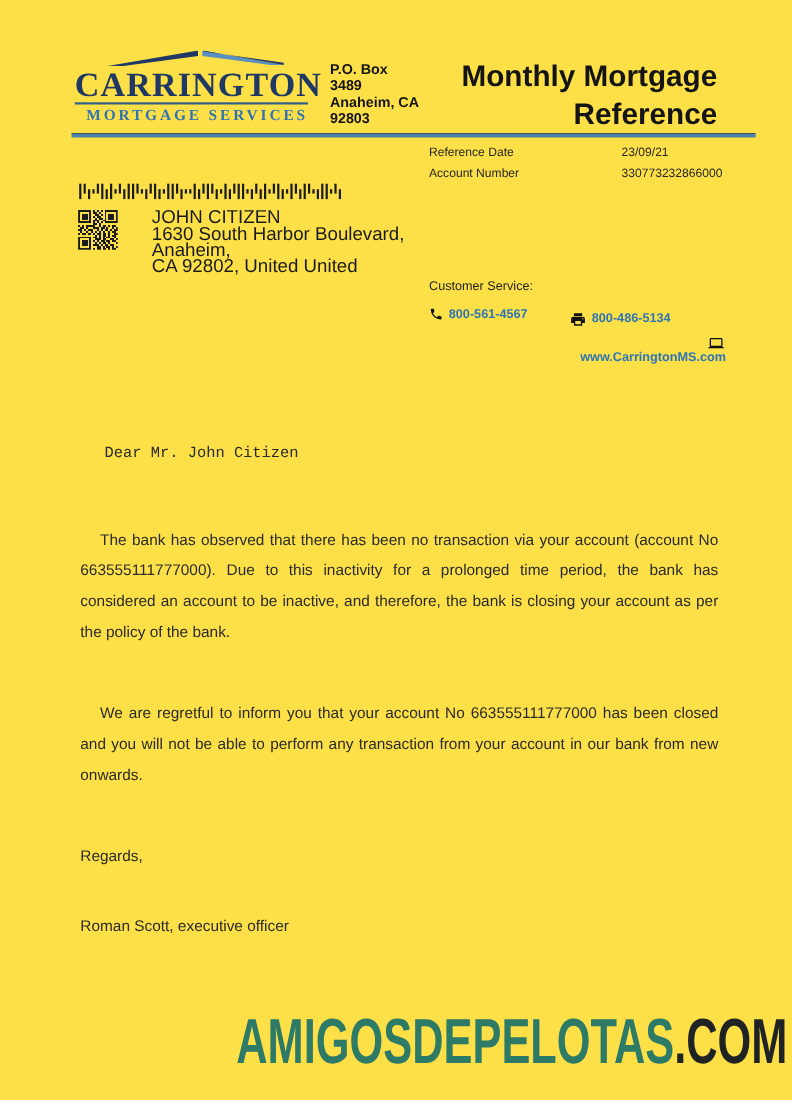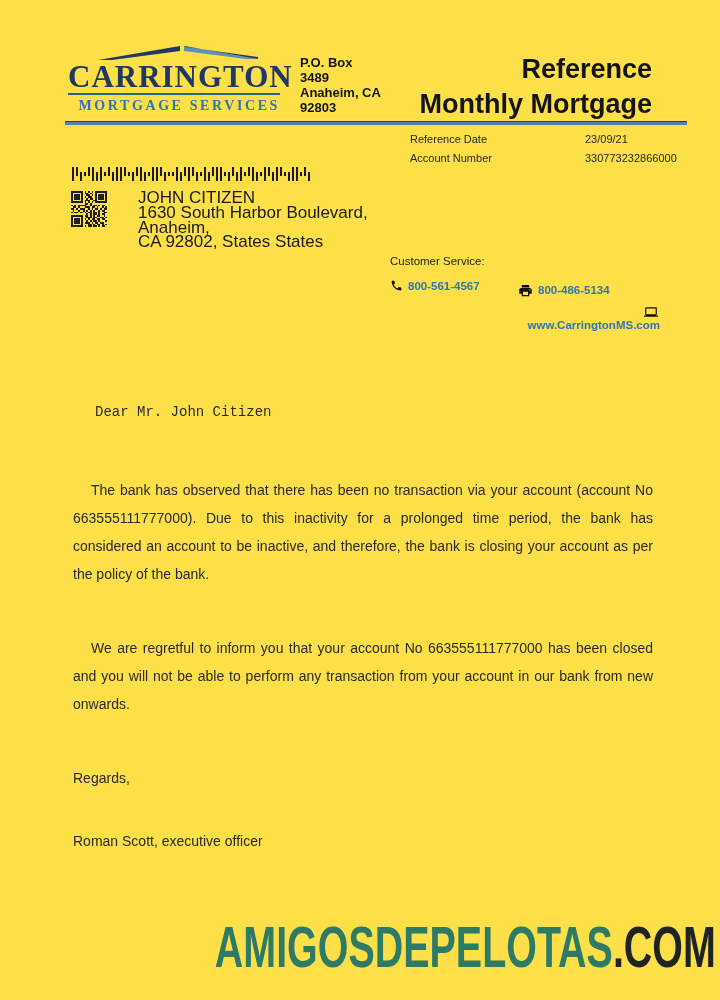--- a/index.html
+++ b/index.html
@@ -22,21 +22,21 @@
   
   .pobox{position:absolute;left:300px;top:55px;font-size:13px;font-weight:700;
     line-height:15px;color:#141414;}
   
   .doc-title{position:absolute;right:68px;top:52px;text-align:right;
     font-size:27px;font-weight:700;color:#141414;line-height:35px;white-space:nowrap;}
   .rule{position:absolute;left:65px;top:121px;width:622px;height:4px;
     background:linear-gradient(180deg,#26455f 0%,#26455f 30%,#4d84ab 30%);}
   
   .meta{position:absolute;left:390px;top:129px;font-size:11px;color:#262626;}
-  .meta-row{display:flex;height:19px;align-items:center;margin-left:20px;}
+  .meta-row{display:flex;height:19px;align-items:center;}
   .meta-label{width:175px;font-weight:500;}
   .meta-value{font-weight:500;}
   
   .barcode{position:absolute;left:72px;top:167px;height:14px;white-space:nowrap;font-size:0;}
   .bar{display:inline-block;width:2px;margin-right:2px;background:#1c1c1c;vertical-align:top;}
   .bar.F{height:14px}
   .bar.A{height:9px}
   .bar.D{height:9px;margin-top:5px}
   .bar.T{height:4px;margin-top:5px}
   .qr{position:absolute;left:71px;top:191px;width:36px;height:36px;}
@@ -80,22 +80,22 @@
   </div>
 
   <div class="pobox">
     <div>P.O. Box</div>
     <div>3489</div>
     <div>Anaheim, CA</div>
     <div>92803</div>
   </div>
 
   <div class="doc-title">
+    <div>Monthly Mortgage</div>
     <div>Reference</div>
-    <div>Monthly Mortgage</div>
   </div>
 
   <div class="rule"></div>
 
   <div class="meta">
     <div class="meta-row">
       <span class="meta-label">Reference Date</span>
       <span class="meta-value">23/09/21</span>
     </div>
     <div class="meta-row">
@@ -346,21 +346,21 @@
         <rect x="13" y="20" width="1" height="1"></rect>
         <rect x="14" y="20" width="1" height="1"></rect>
         <rect x="16" y="20" width="1" height="1"></rect>
         <rect x="18" y="20" width="1" height="1"></rect>
         <rect x="19" y="20" width="1" height="1"></rect>
       </svg></div>
   <div class="recipient">
     <div>JOHN CITIZEN</div>
     <div>1630 South Harbor Boulevard,</div>
     <div>Anaheim,</div>
-    <div>CA 92802, States States</div>
+    <div>CA 92802, United United</div>
   </div>
 
   <div class="cs">
     <div class="cs-heading">Customer Service:</div>
     <div class="cs-row">
       <svg viewBox="0 0 24 24" width="13" height="13">
           <path fill="#111" d="M6.62 10.79c1.44 2.83 3.76 5.14 6.59 6.59l2.2-2.2c.27-.27.67-.36 1.02-.24 1.12.37 2.33.57 3.57.57.55 0 1 .45 1 1V20c0 .55-.45 1-1 1-9.39 0-17-7.61-17-17 0-.55.45-1 1-1h3.5c.55 0 1 .45 1 1 0 1.25.2 2.45.57 3.57.11.35.03.74-.25 1.02l-2.2 2.2z"></path>
         </svg>
       <a href="#" class="cs-link">800-561-4567</a>
       <div class="cs-fax">

